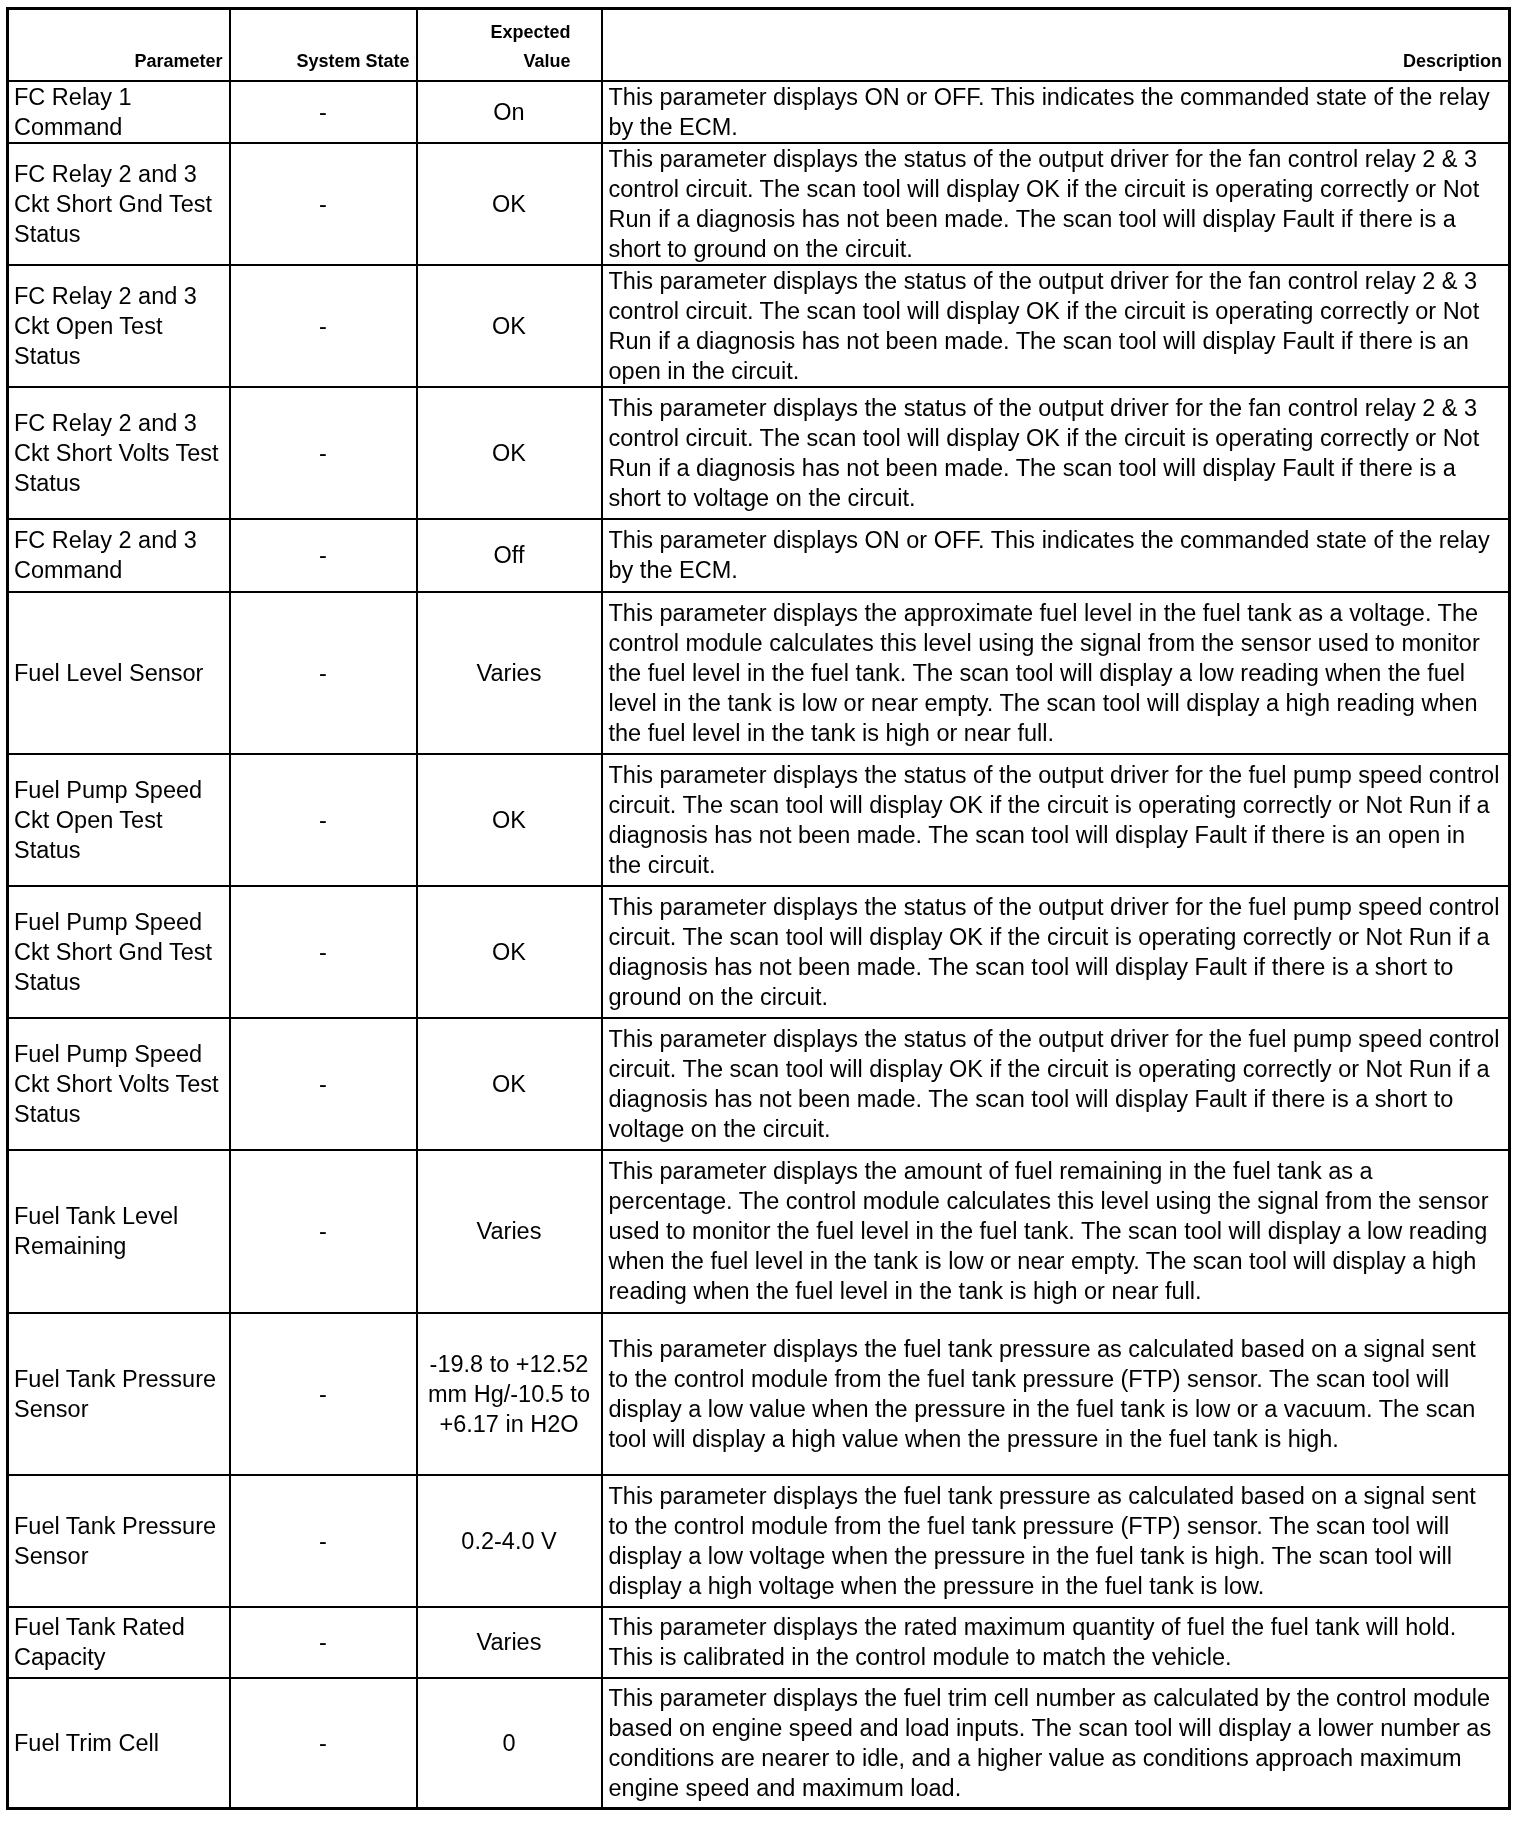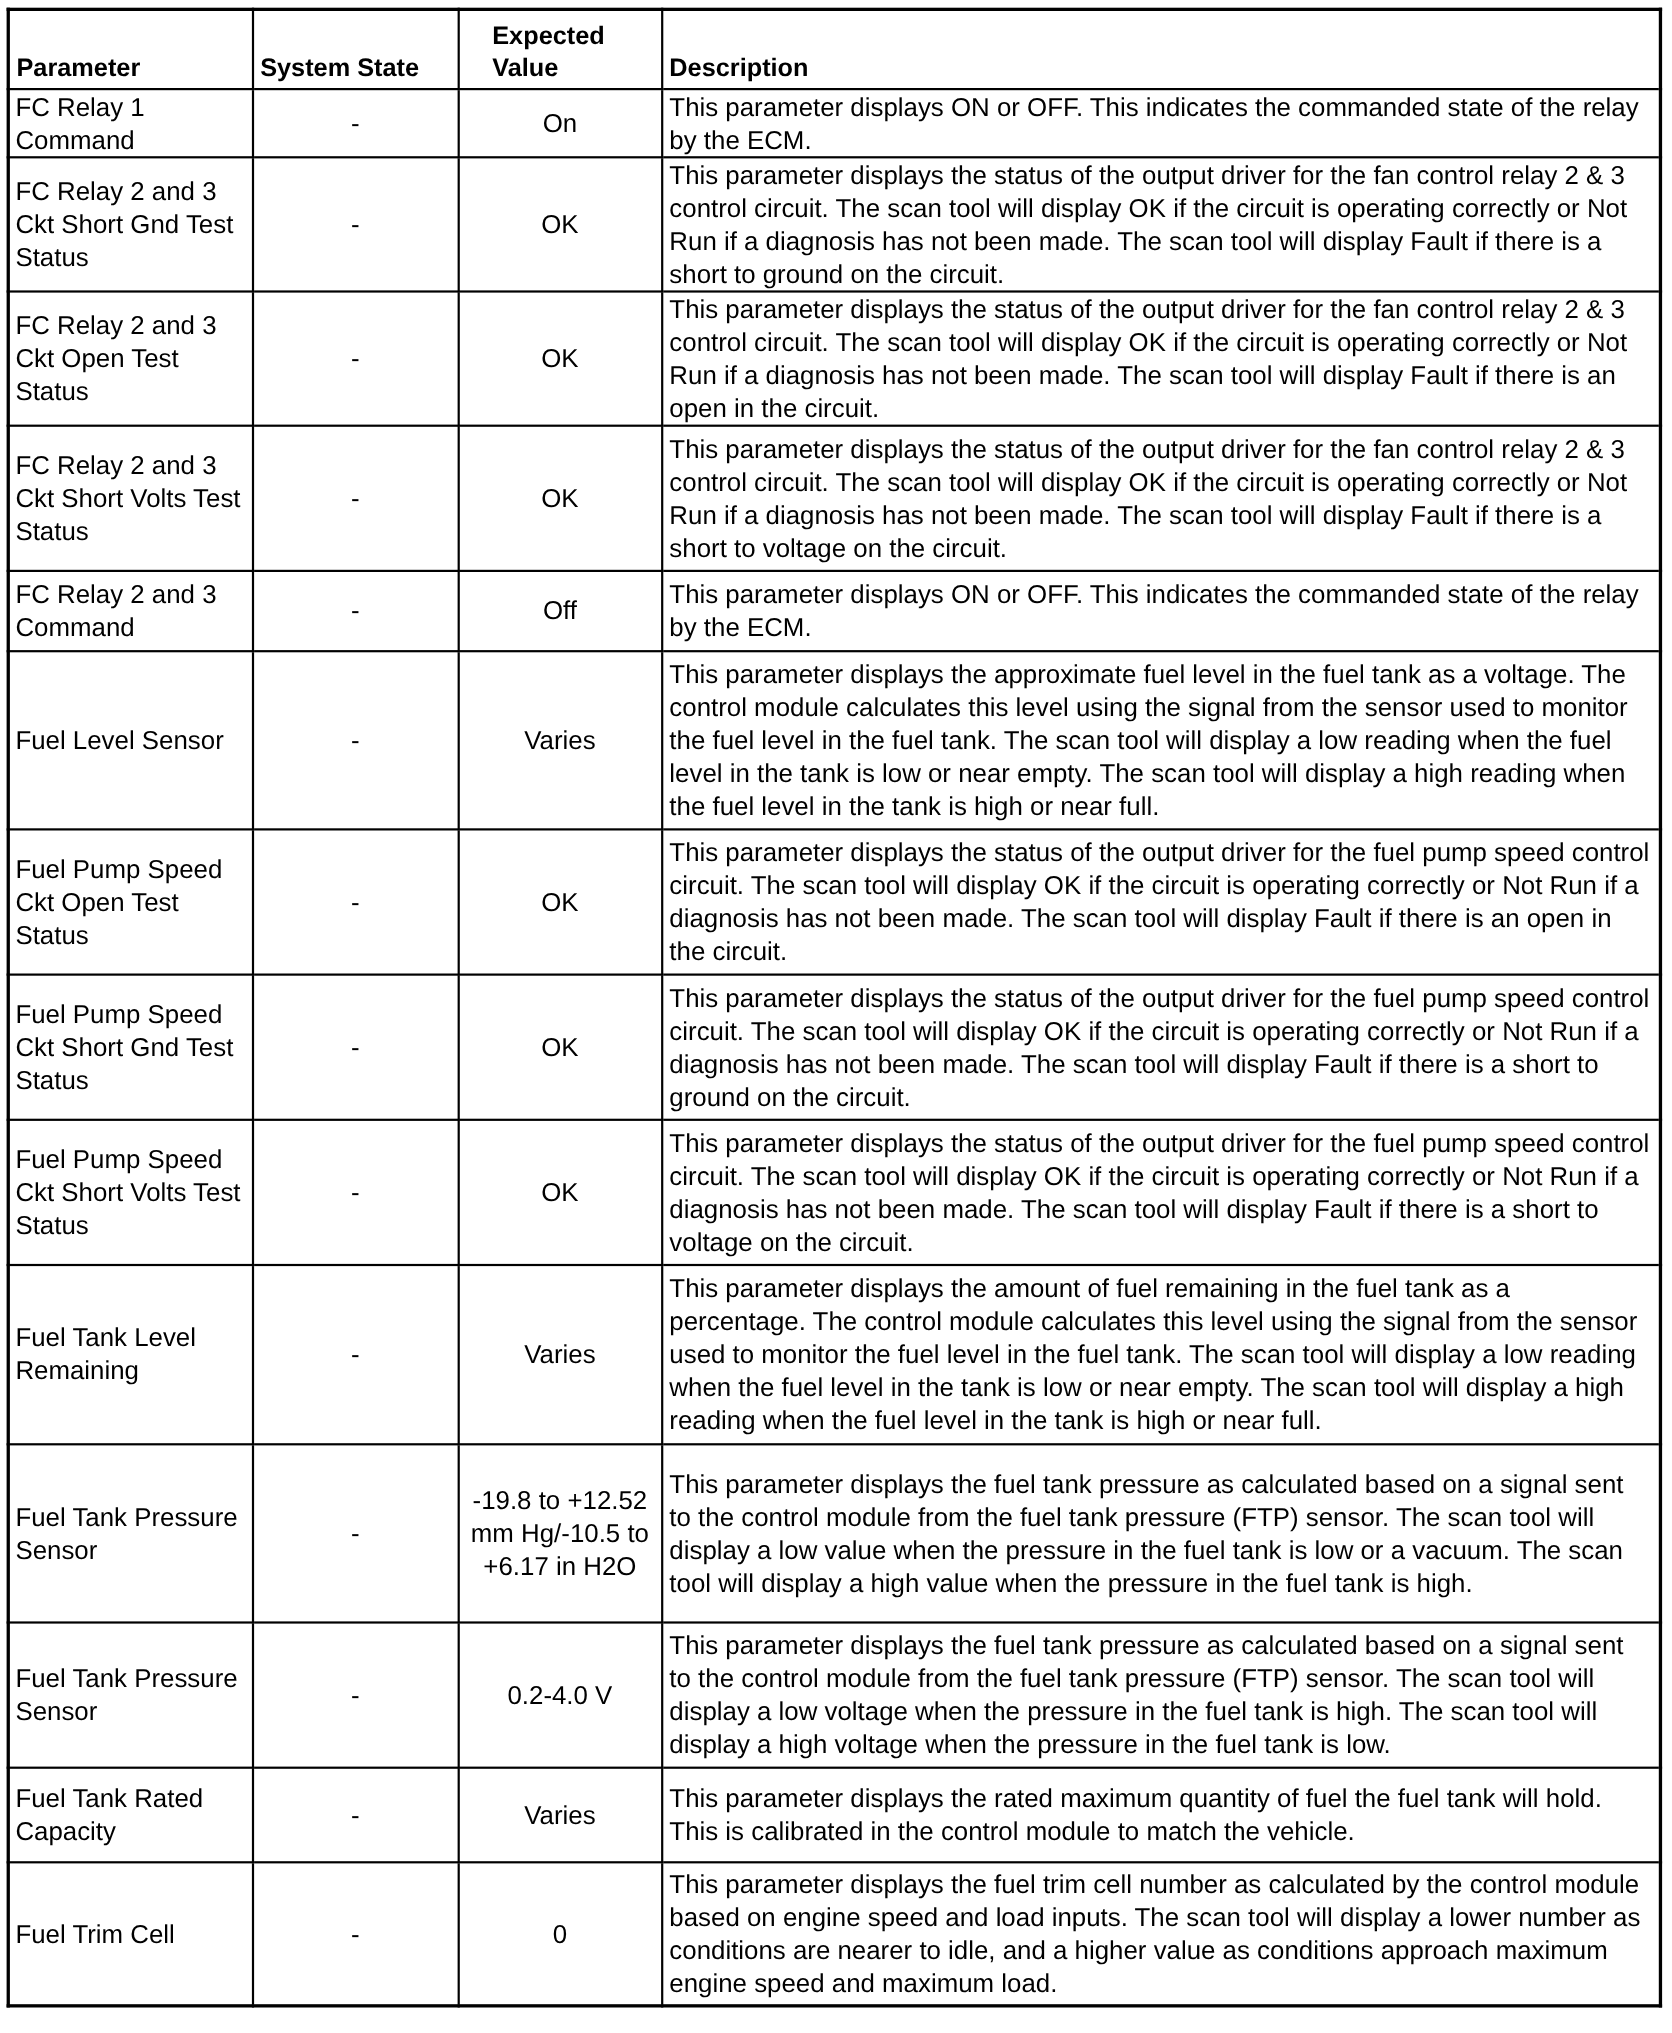--- a/index.html
+++ b/index.html
@@ -12,22 +12,22 @@
   }
   table.params col.c1 { width: 222px; }
   table.params col.c2 { width: 187px; }
   table.params col.c3 { width: 185px; }
   table.params col.c4 { width: 908px; }
   table.params th, table.params td {
     border: 2px solid #000; padding: 0 6px; vertical-align: middle;
     font-size: 23.5px; line-height: 30px;
   }
   table.params th {
-    font-weight: bold; text-align: left; vertical-align: bottom;
-    padding-bottom: 4px; font-size: 23px; line-height: 29px;
+    font-weight: bold; text-align: right; vertical-align: bottom;
+    padding-bottom: 4px; font-size: 18px; line-height: 29px;
   }
   table.params td.param { text-align: left; padding-left: 5px; }
   table.params td.state, table.params td.expected { text-align: center; }
   table.params td.desc { text-align: left; padding-left: 6px; padding-right: 8px; }
   tr.hdr { height: 72px; }
 </style>
 </head>
 <body>
 
 <table class="params">
@@ -112,21 +112,21 @@
     <td class="state">-</td>
     <td class="expected">-19.8 to +12.52 mm Hg/-10.5 to +6.17 in H2O</td>
     <td class="desc">This parameter displays the fuel tank pressure as calculated based on a signal sent to the control module from the fuel tank pressure (FTP) sensor. The scan tool will display a low value when the pressure in the fuel tank is low or a vacuum. The scan tool will display a high value when the pressure in the fuel tank is high.</td>
   </tr>
       <tr style="height: 132px;">
     <td class="param">Fuel Tank Pressure Sensor</td>
     <td class="state">-</td>
     <td class="expected">0.2-4.0 V</td>
     <td class="desc">This parameter displays the fuel tank pressure as calculated based on a signal sent to the control module from the fuel tank pressure (FTP) sensor. The scan tool will display a low voltage when the pressure in the fuel tank is high. The scan tool will display a high voltage when the pressure in the fuel tank is low.</td>
   </tr>
-      <tr style="height: 86px;">
+      <tr style="height: 71px;">
     <td class="param">Fuel Tank Rated Capacity</td>
     <td class="state">-</td>
     <td class="expected">Varies</td>
     <td class="desc">This parameter displays the rated maximum quantity of fuel the fuel tank will hold. This is calibrated in the control module to match the vehicle.</td>
   </tr>
       <tr style="height: 131px;">
     <td class="param">Fuel Trim Cell</td>
     <td class="state">-</td>
     <td class="expected">0</td>
     <td class="desc">This parameter displays the fuel trim cell number as calculated by the control module based on engine speed and load inputs. The scan tool will display a lower number as conditions are nearer to idle, and a higher value as conditions approach maximum engine speed and maximum load.</td>

